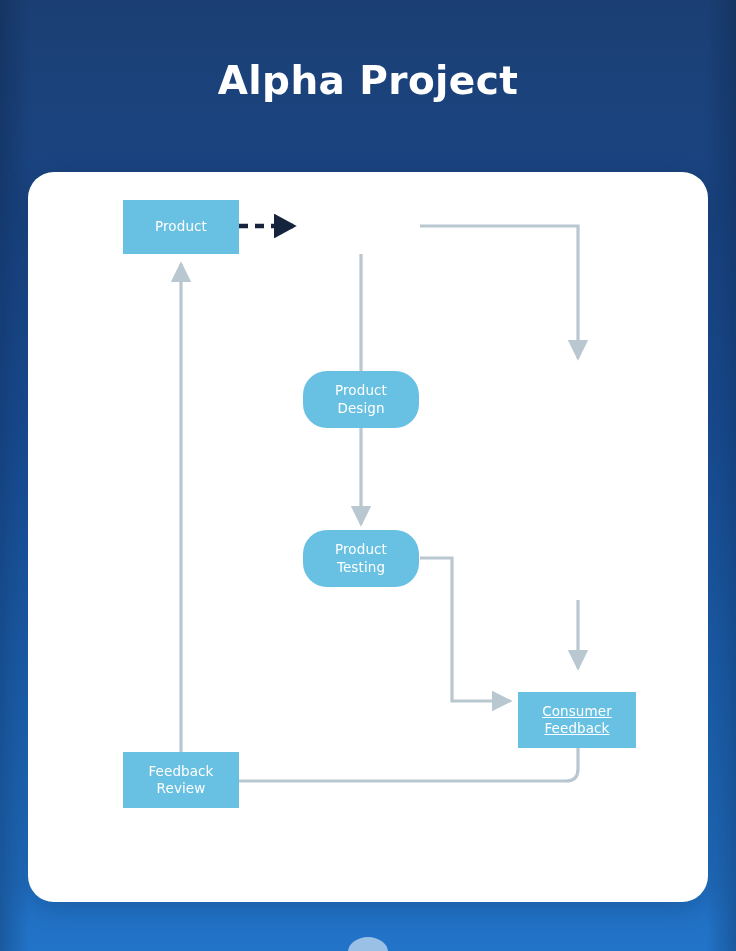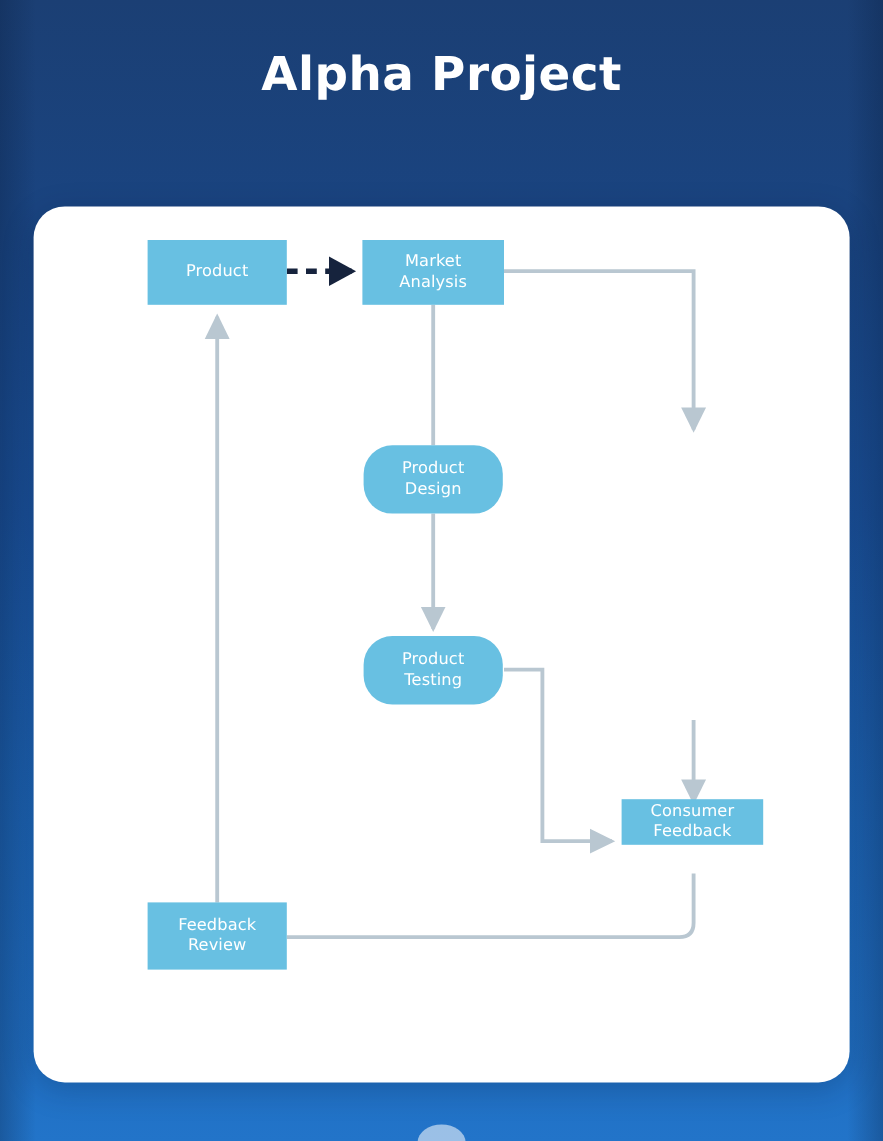--- a/index.html
+++ b/index.html
@@ -37,21 +37,21 @@
     right: 0; top: 0;
     width: 30px; height: 951px;
     background: linear-gradient(270deg, rgba(8,28,60,0.30), rgba(8,28,60,0.0));
     pointer-events: none;
   }
 
   
   .title {
     position: absolute;
     left: 0;
-    top: 40px;
+    top: 58px;
     width: 736px;
     text-align: center;
     color: #ffffff;
     font-size: 39px;
     font-weight: 600;
     letter-spacing: 0.4px;
     font-family: "DejaVu Sans", sans-serif;
   }
 
   
@@ -144,31 +144,29 @@
         <path d="M 550 556 L 550 597 Q 550 609 538 609 L 211 609" stroke-linejoin="round"></path>
 
         <path d="M 153 580 L 153 92" marker-end="url(#arrow-gray)"></path>
       </g>
 
       <path d="M 211 54 L 265 54" fill="none" stroke="#16233d" stroke-width="4.6" stroke-dasharray="9 7" marker-end="url(#arrow-dark)"></path>
     </svg>
 
     <div class="node rect" style="left:95px;  top:28px;  width:116px; height:54px;">Product</div>
 
-    <div class="node rect" style="left:274px; top:28px;  width:118px; height:54px;">Market
-Analysis</div>
 
     <div class="node round" style="left:275px; top:199px; width:116px; height:57px;">Product
 Design</div>
 
 
     <div class="node round" style="left:275px; top:358px; width:116px; height:57px;">Product
 Testing</div>
 
-    <div class="node rect" style="left:490px; top:494px; width:118px; height:38px;">Consumer
+    <div class="node rect" style="left:490px; top:520px; width:118px; height:56px;text-decoration:underline;">Consumer
 Feedback</div>
 
     <div class="node rect" style="left:95px;  top:580px; width:116px; height:56px;">Feedback
 Review</div>
 
   </div>
 
   <div class="bottom-dot"></div>
 
 </div>

